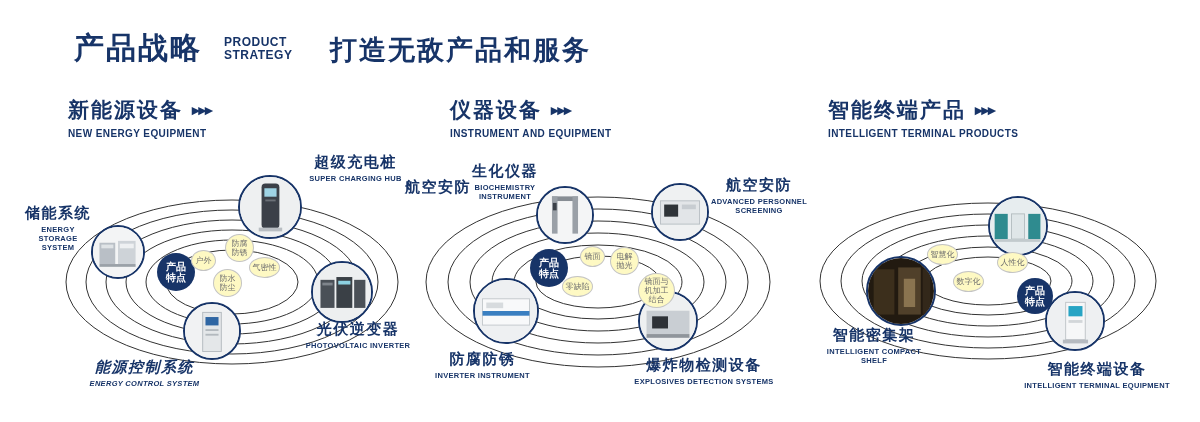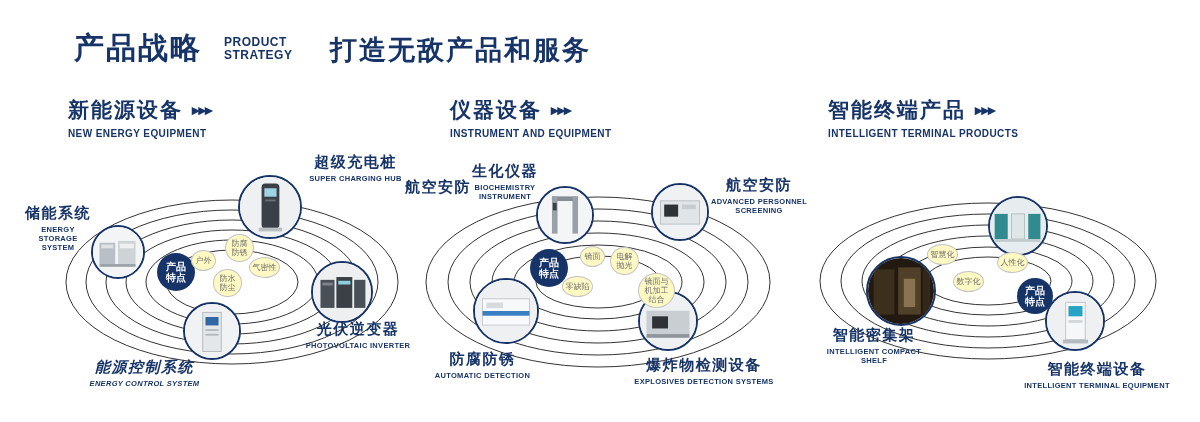--- a/index.html
+++ b/index.html
@@ -197,21 +197,21 @@
   <div class="pc" style="left:473px; top:278px; width:66px; height:66px;">
     <svg viewBox="0 0 66 66">
         <rect width="66" height="66" fill="#eef0f2"></rect>
         <rect x="8" y="20" width="50" height="28" fill="#f8f9fa" stroke="#c3c8cc"></rect>
         <rect x="8" y="33" width="50" height="5" fill="#3a7fc1"></rect>
         <rect x="12" y="24" width="18" height="6" fill="#d7dbde"></rect>
       </svg>
   </div>
   <div class="plabel" style="left:425px; top:350px; width:115px;">
     <div class="cn">防腐防锈</div>
-    <div class="en">AUTOMATIC DETECTION</div>
+    <div class="en">INVERTER INSTRUMENT</div>
   </div>
 
   <div class="pc" style="left:638px; top:291px; width:60px; height:60px;">
     <svg viewBox="0 0 60 60">
         <rect width="60" height="60" fill="#eef0f1"></rect>
         <rect x="7" y="19" width="46" height="25" fill="#c9ced3"></rect>
         <rect x="13" y="25" width="17" height="13" fill="#2e3237"></rect>
         <rect x="7" y="44" width="46" height="4" fill="#8f959b"></rect>
       </svg>
   </div>

